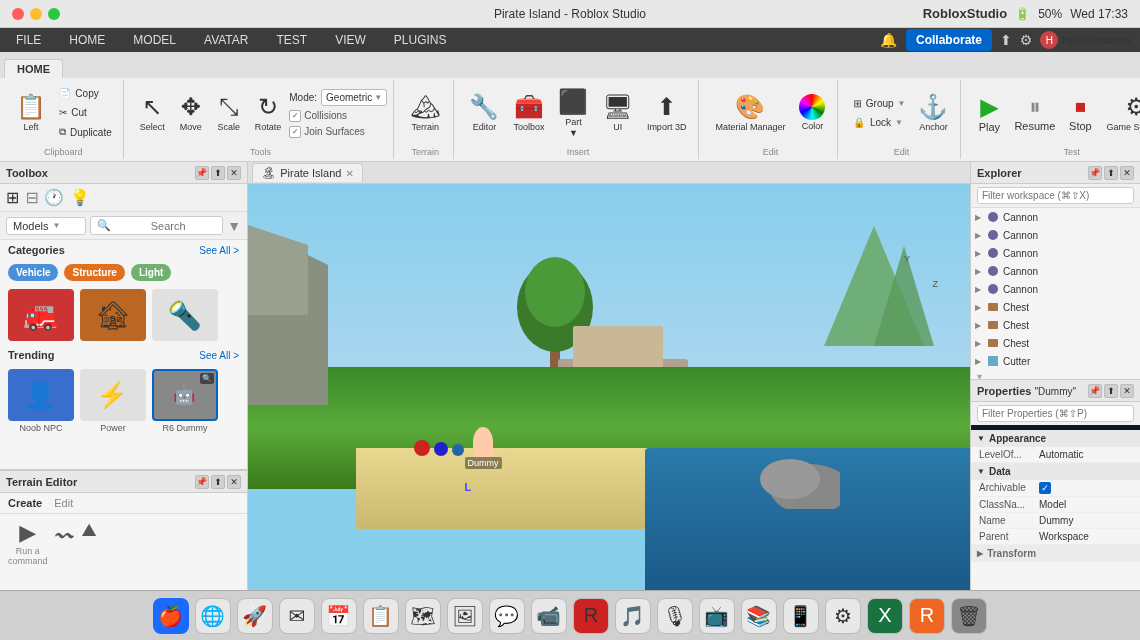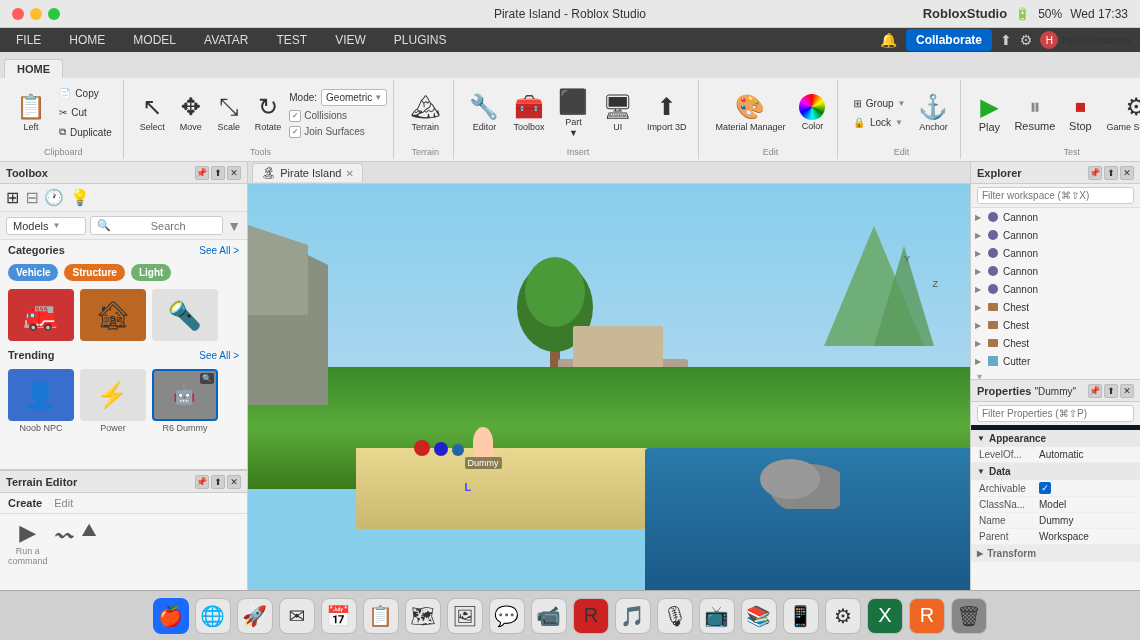--- a/index.html
+++ b/index.html
@@ -383,21 +383,21 @@
     .props-filter input {
       width: 100%; border: 1px solid #ccc; border-radius: 3px;
       padding: 2px 4px; font-size: 10px; outline: none; background: white;
     }
     .props-section {
       display: flex; align-items: center; gap: 4px;
       padding: 3px 6px; background: #e8e8e8; cursor: pointer;
       font-size: 10px; font-weight: 600; color: #333;
     }
     .props-row {
-      display: flex; align-items: center;
+      display: flex; 
       padding: 2px 8px; font-size: 10px; border-bottom: 1px solid #eee;
     }
     .props-key { flex: 0 0 60px; color: #555; white-space: nowrap; overflow: hidden; text-overflow: ellipsis; }
     .props-val { flex: 1; color: #333; display: flex; align-items: center; gap: 4px; }
     .props-checkbox {
       width: 12px; height: 12px; background: #0066cc; border-radius: 2px;
       display: flex; align-items: center; justify-content: center; color: white; font-size: 9px;
     }
 
     

